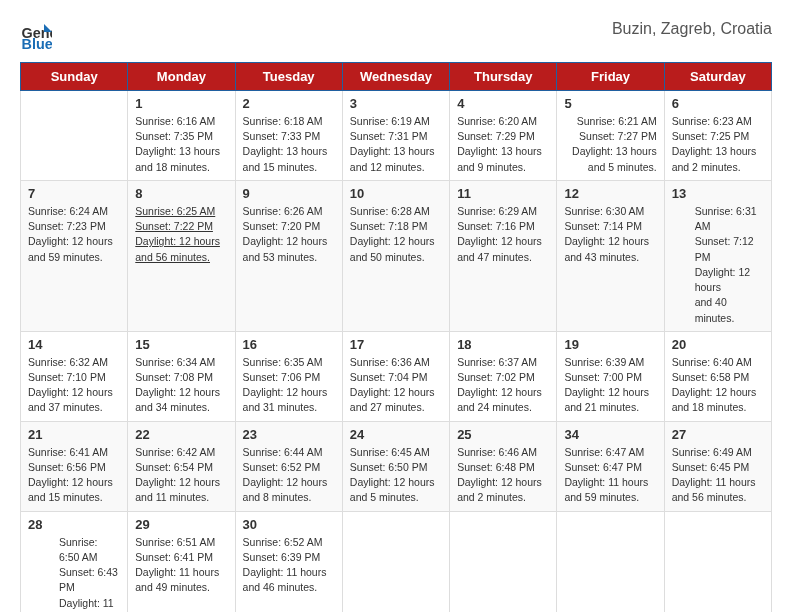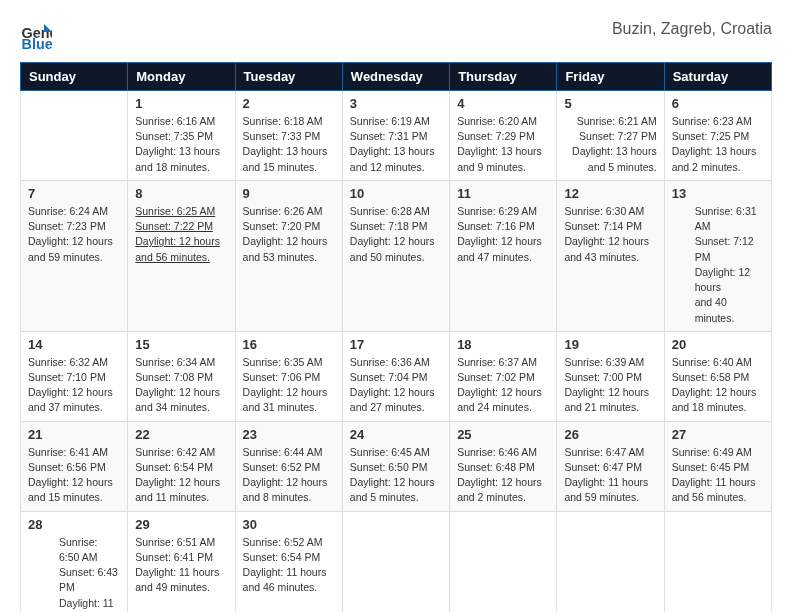--- a/index.html
+++ b/index.html
@@ -36,26 +36,26 @@
     .location {
       font-size: 16px;
       color: #555;
     }
     .calendar {
       width: 100%;
       border-collapse: collapse;
       border: 1px solid #ccc;
     }
     .calendar th {
-      background-color: #0f172a;
+      background-color: #b91c1c;
       color: #fff;
       font-size: 13px;
       font-weight: bold;
       padding: 6px 8px;
-      text-align: left;
+      text-align: center;
       border: 1px solid #2060a0;
     }
     .calendar td {
       vertical-align: top;
       padding: 5px 7px;
       font-size: 10.5px;
       color: #333;
       border: 1px solid #ddd;
       width: 107px;
       min-height: 80px;
@@ -288,21 +288,21 @@
 and 5 minutes.</div>
         </td>
         <td>
           <span class="day-number">25</span>
           <div class="cell-content" style="white-space: pre-line;">Sunrise: 6:46 AM
 Sunset: 6:48 PM
 Daylight: 12 hours
 and 2 minutes.</div>
         </td>
         <td>
-          <span class="day-number">26</span>
+          <span class="day-number">34</span>
           <div class="cell-content" style="white-space: pre-line;">Sunrise: 6:47 AM
 Sunset: 6:47 PM
 Daylight: 11 hours
 and 59 minutes.</div>
         </td>
         <td>
           <span class="day-number">27</span>
           <div class="cell-content" style="white-space: pre-line;">Sunrise: 6:49 AM
 Sunset: 6:45 PM
 Daylight: 11 hours
@@ -320,21 +320,21 @@
         <td>
           <span class="day-number">29</span>
           <div class="cell-content" style="white-space: pre-line;">Sunrise: 6:51 AM
 Sunset: 6:41 PM
 Daylight: 11 hours
 and 49 minutes.</div>
         </td>
         <td>
           <span class="day-number">30</span>
           <div class="cell-content" style="white-space: pre-line;">Sunrise: 6:52 AM
-Sunset: 6:54 PM
+Sunset: 6:39 PM
 Daylight: 11 hours
 and 46 minutes.</div>
         </td>
         <td class="empty-cell"></td>
         <td class="empty-cell"></td>
         <td class="empty-cell"></td>
         <td class="empty-cell"></td>
       </tr>
     </tbody>
 </table>

